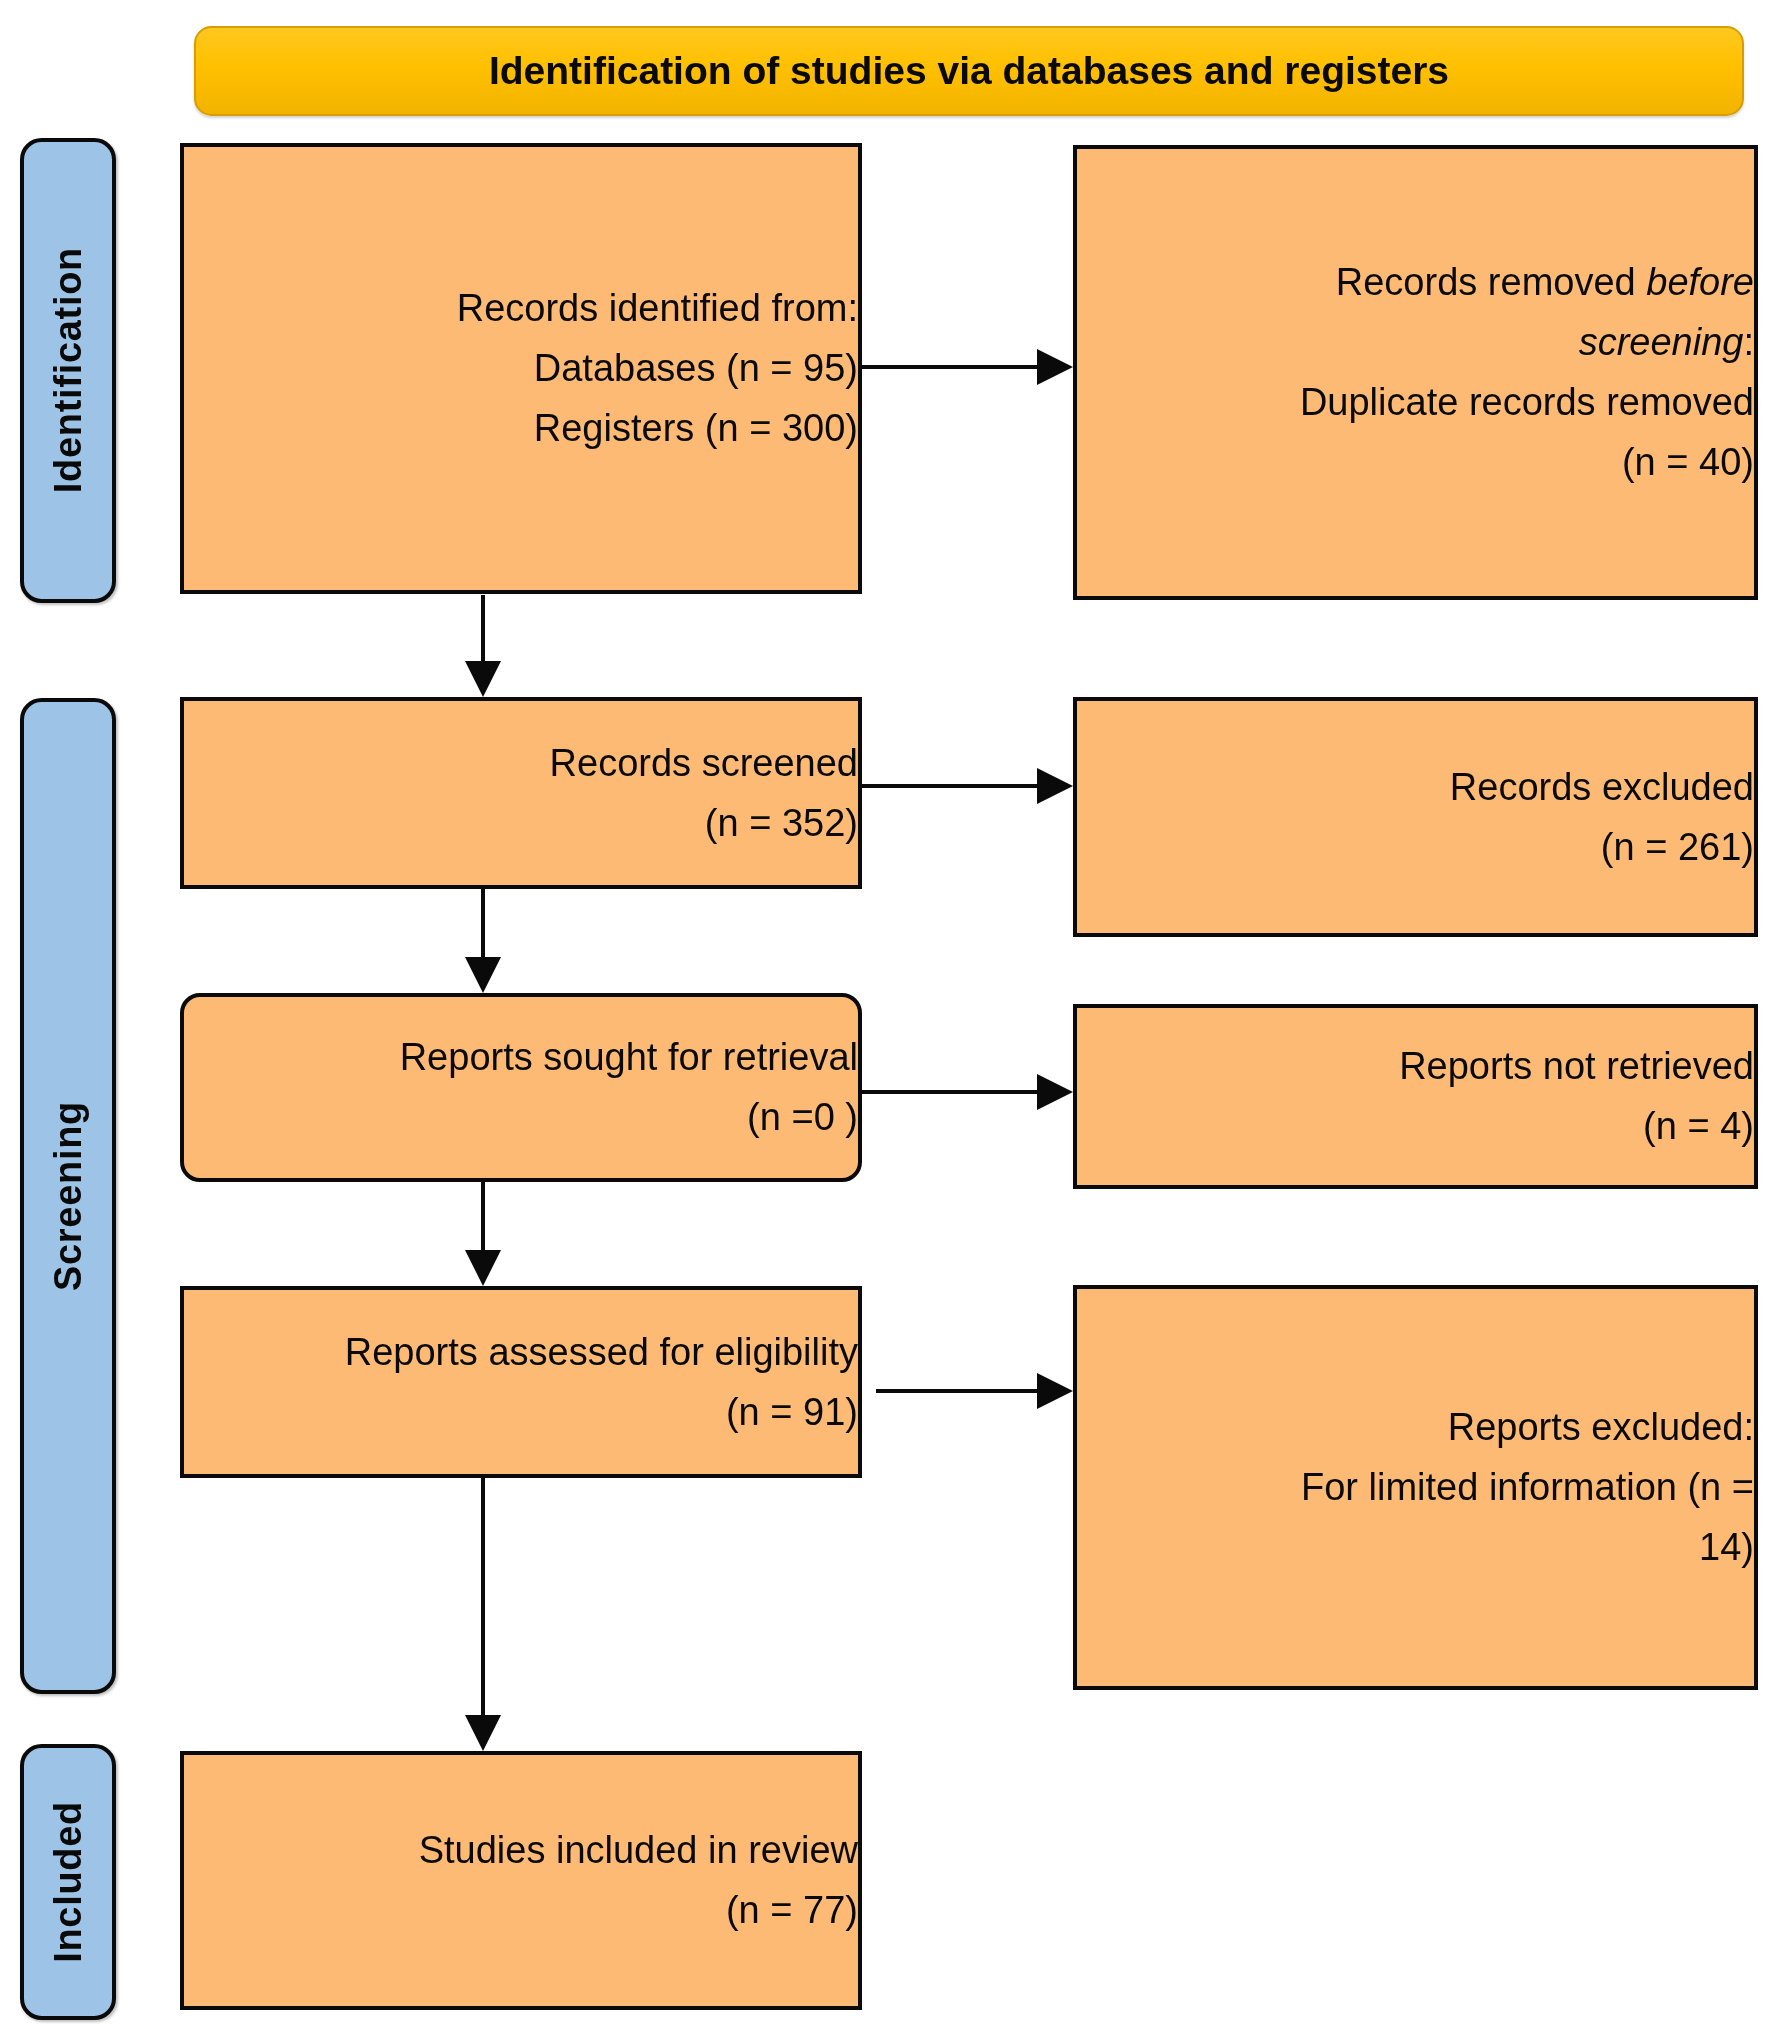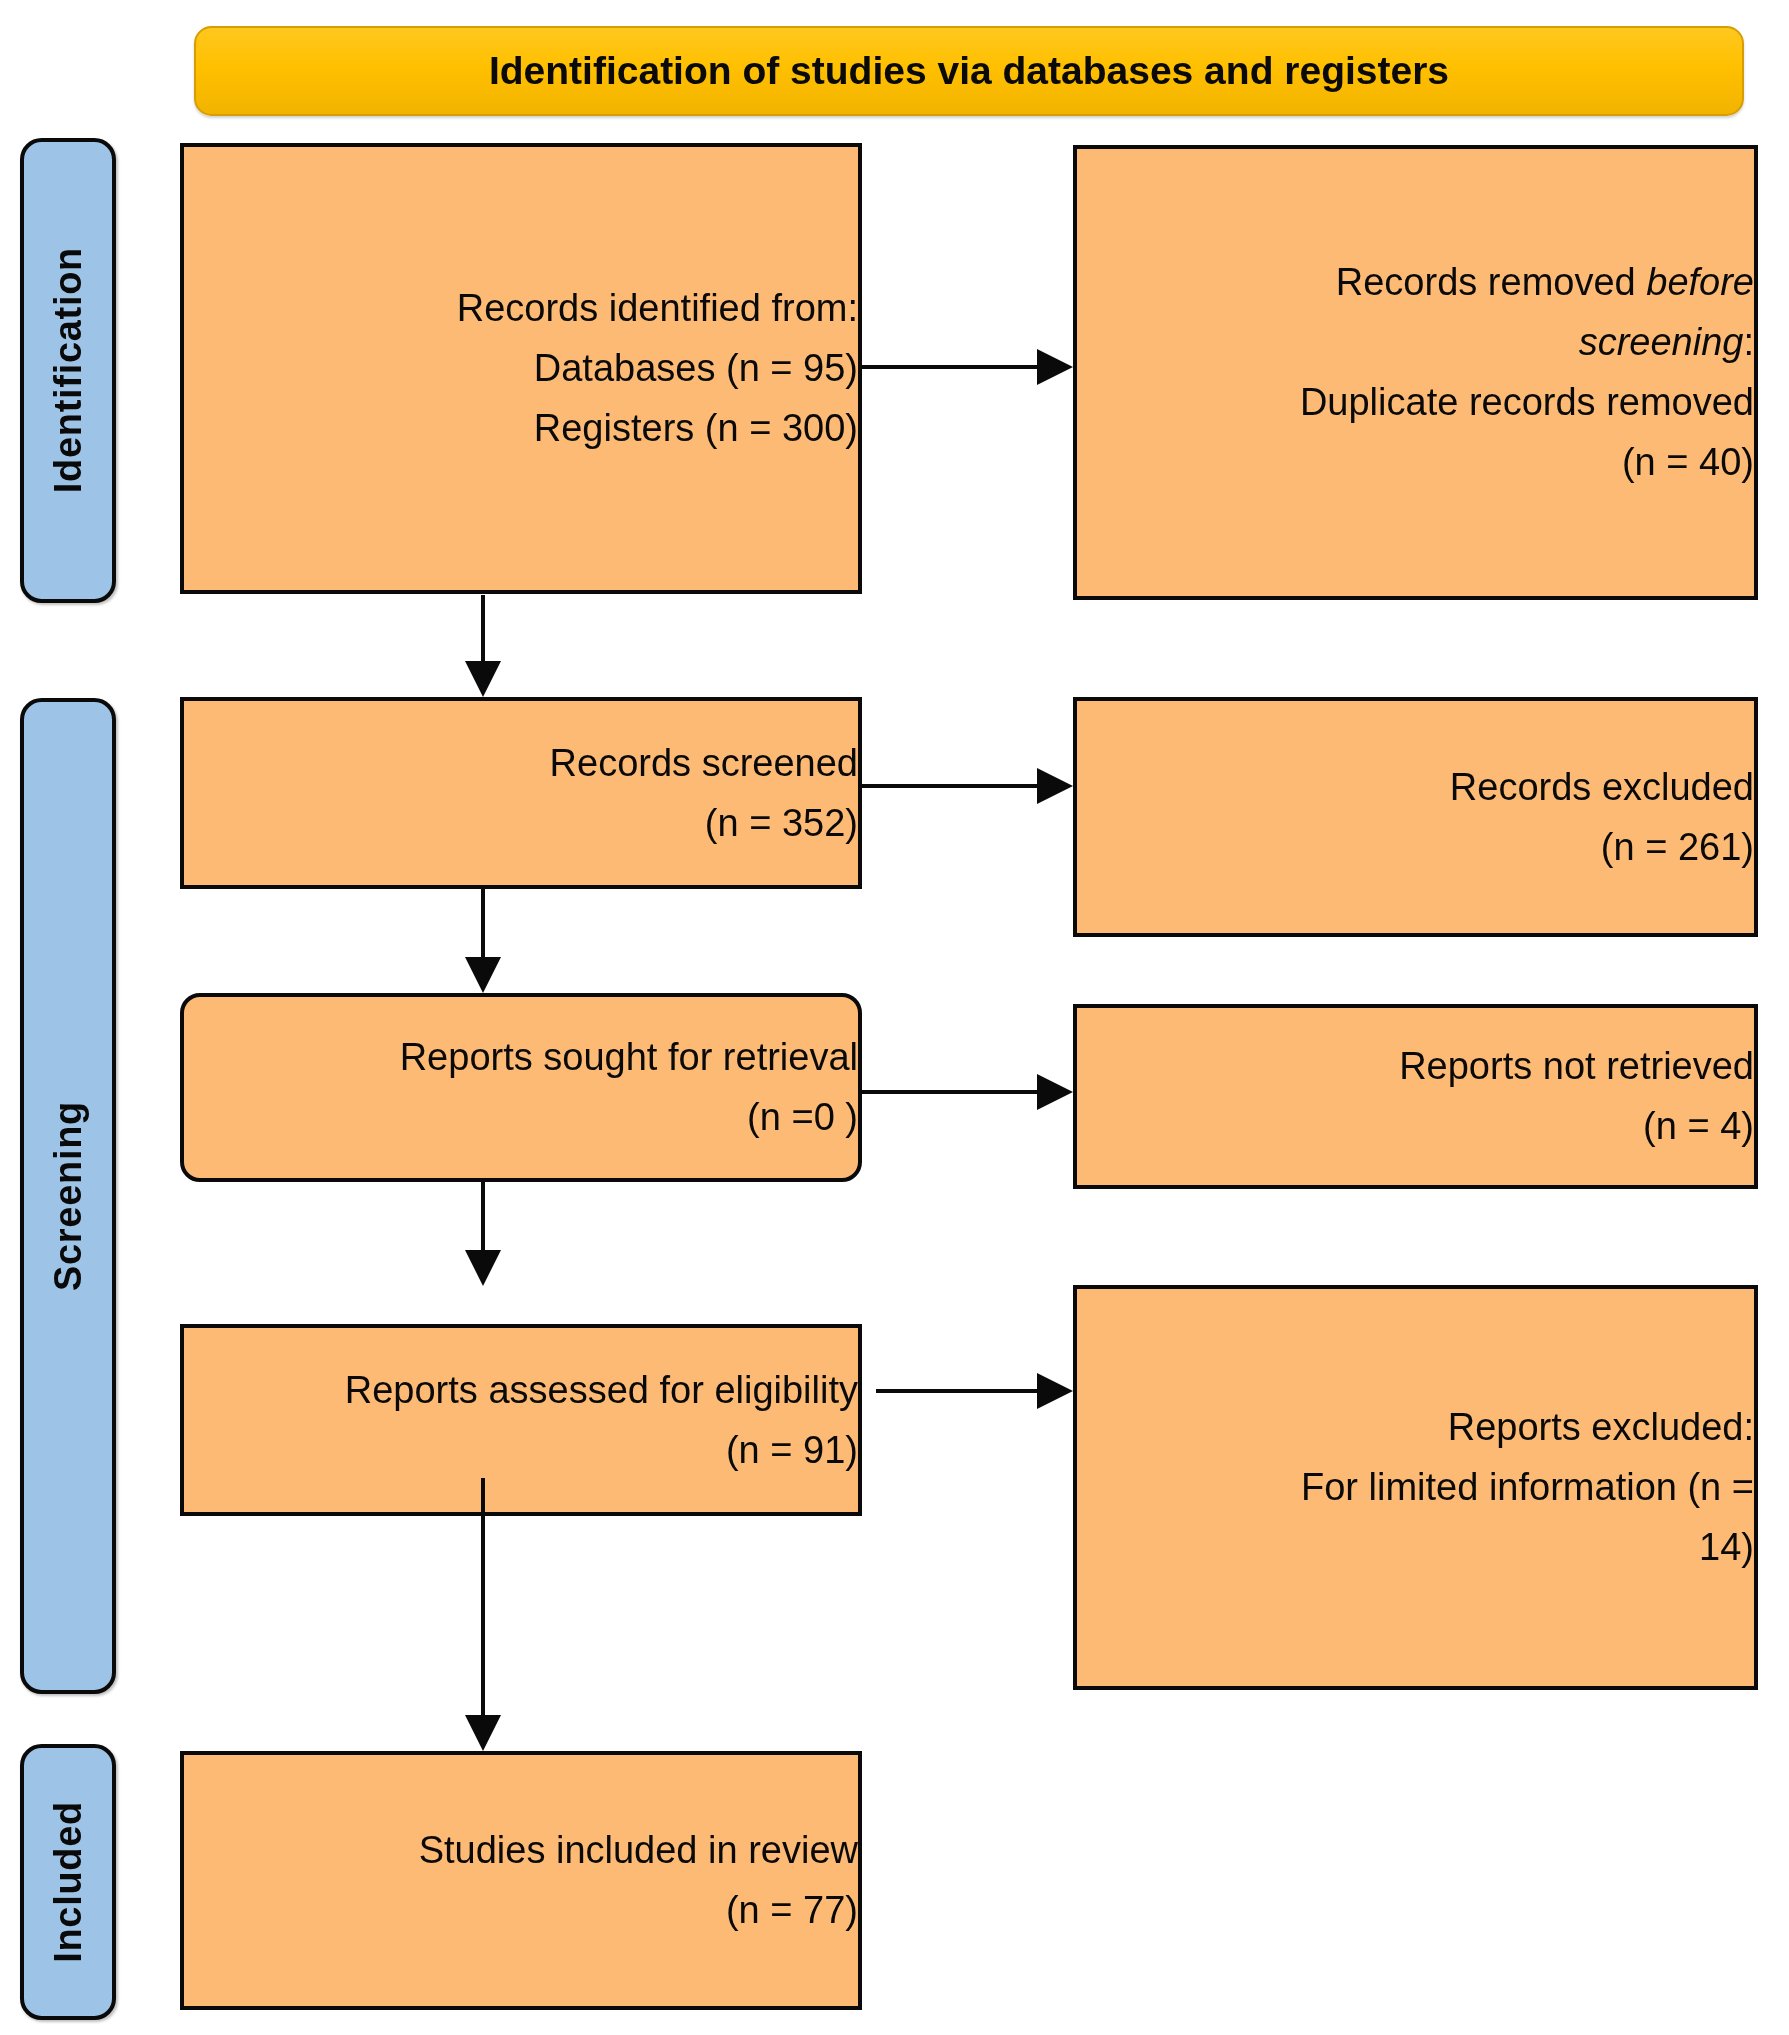--- a/index.html
+++ b/index.html
@@ -59,21 +59,21 @@
   }
   .fbox .line { line-height: 47px; white-space: nowrap; }
   .fbox .indent { margin-left: 67px; }
 
   #b-identified { left: 180px;  top: 143px;  width: 682px; height: 451px; padding-left: 38px; }
   #b-removed    { left: 1073px; top: 145px;  width: 685px; height: 455px; padding-left: 34px; }
   #b-screened   { left: 180px;  top: 697px; width: 682px; height: 192px; padding-left: 17.5px; }
   #b-excluded   { left: 1073px; top: 697px; width: 685px; height: 240px; padding-left: 34px; }
   #b-sought     { left: 180px;  top: 993px; width: 682px; height: 189px; padding-left: 17.5px; border-radius: 20px; }
   #b-notret     { left: 1073px; top: 1004px; width: 685px; height: 185px; padding-left: 22px; }
-  #b-assessed   { left: 180px;  top: 1286px; width: 682px; height: 192px; padding-left: 17.5px; margin-top: 38px; }
+  #b-assessed   { left: 180px;  top: 1286px; width: 682px; height: 192px; padding-left: 17.5px; }
   #b-repexcl    { left: 1073px; top: 1285px; width: 685px; height: 405px; padding-left: 34px; }
   #b-included   { left: 180px;  top: 1751px; width: 682px; height: 259px; padding-left: 21px; }
 
   
   .varrow {
     position: absolute; width: 36px;
     display: flex; flex-direction: column; align-items: center;
   }
   .varrow .shaft { width: 4.7px; flex: 1; background: #0a0a0a; }
   .varrow .head  { width: 0; height: 0;

